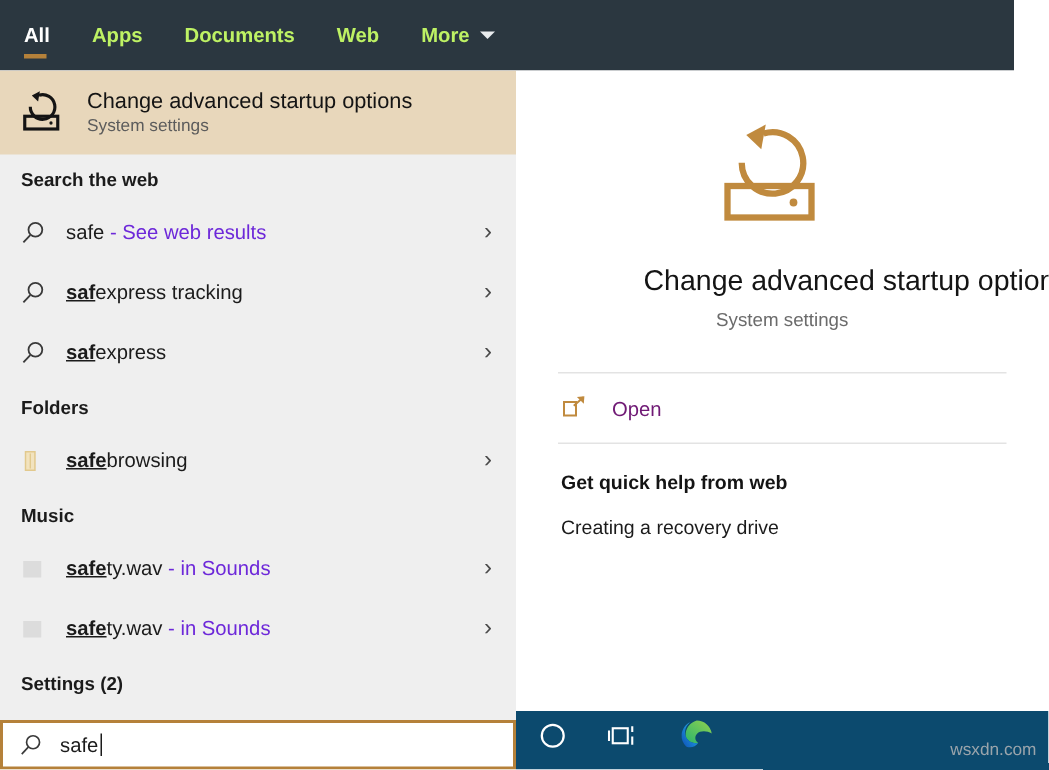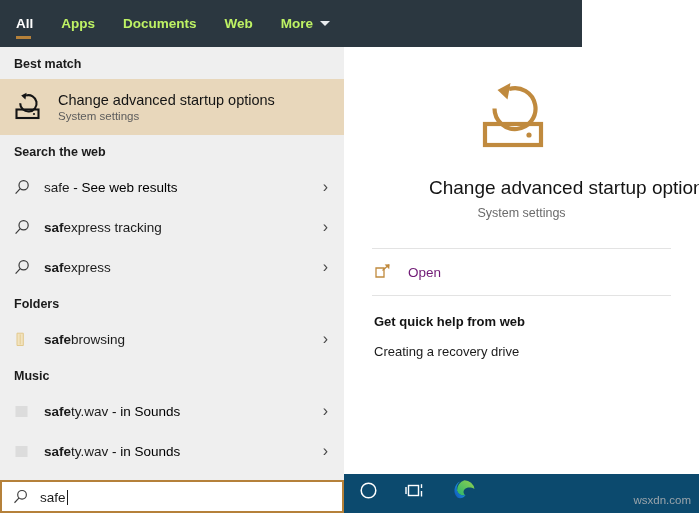--- a/index.html
+++ b/index.html
@@ -7,21 +7,21 @@
     width: 699px; height: 513px;
     overflow: hidden;
     font-family: "Liberation Sans", sans-serif;
     background: #ffffff;
   }
   #app { position: relative; width: 699px; height: 513px; }
 
   
   #header {
     position: absolute; top: 0; left: 0;
-    width: 582px; height: 47px;
+    width: 676px; height: 47px;
     background: #2b3740;
     display: flex; align-items: flex-start;
   }
   .tab {
     position: relative;
     height: 47px;
     padding: 0 14px;
     display: flex; align-items: center;
     color: #bef264;
     font-size: 13.5px;
@@ -75,22 +75,22 @@
     font-size: 16px;
     line-height: 1;
     padding-right: 4px;
   }
   .title-line {
     font-size: 13.5px;
     color: #1b1b1b;
     white-space: nowrap;
     overflow: hidden;
   }
-  .muted { color: #000000; margin-top: 15px; }
-  .bold { font-weight: bold; }
+  .muted { color: #6d28d9; margin-top: 15px; }
+  .bold { font-weight: bold; text-decoration: underline; }
 
   
   #best-match {
     background: #e8d7bb;
     height: 56px;
     display: flex; align-items: center;
     padding: 0 14px;
   }
   #best-match .bm-ico {
     width: 44px; flex: 0 0 44px;
@@ -212,21 +212,20 @@
       <span>Web</span>
     </div>
     <div class="tab">
       <span>More</span>
       <span class="caret"></span>
     </div>
   </div>
 
   <div id="left-pane">
 
-    <div class="section-header">Best match</div>
 
     <div id="best-match">
       <div class="bm-ico">
         <svg width="34" height="30" viewBox="0 0 34 30">
           <path d="M12 3.5 A8.2 8.2 0 1 1 6.2 11.2" fill="none" stroke="#141414" stroke-width="2.1"></path>
           <path d="M12.6 0.8 L7.2 3.6 L11.4 7.6 Z" fill="#141414"></path>
           <rect x="2.5" y="17.5" width="22" height="8.5" fill="none" stroke="#141414" stroke-width="2.1"></rect>
           <circle cx="20" cy="22" r="1.1" fill="#141414"></circle>
         </svg>
       </div>

